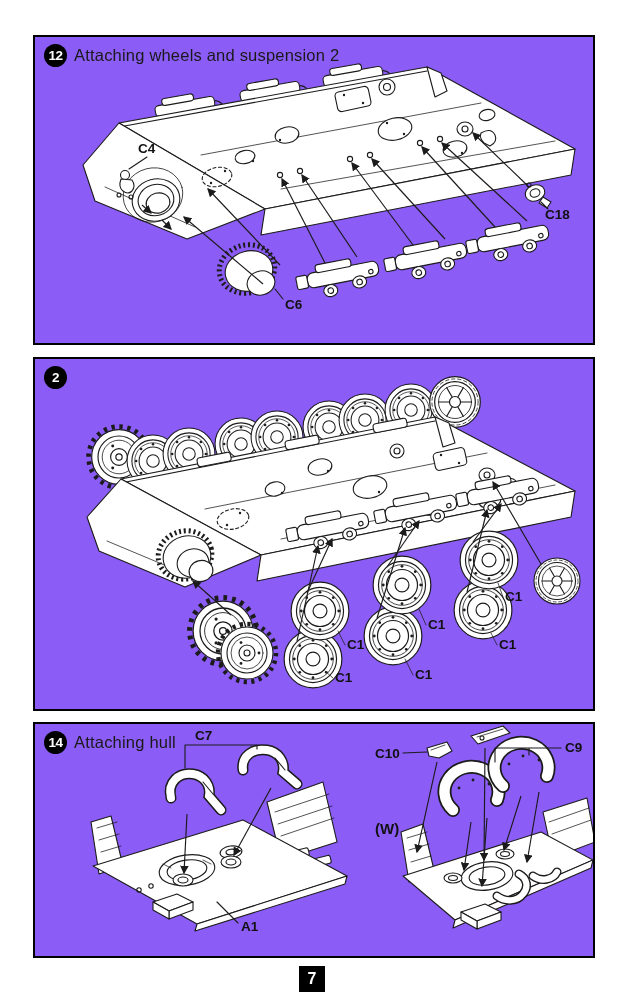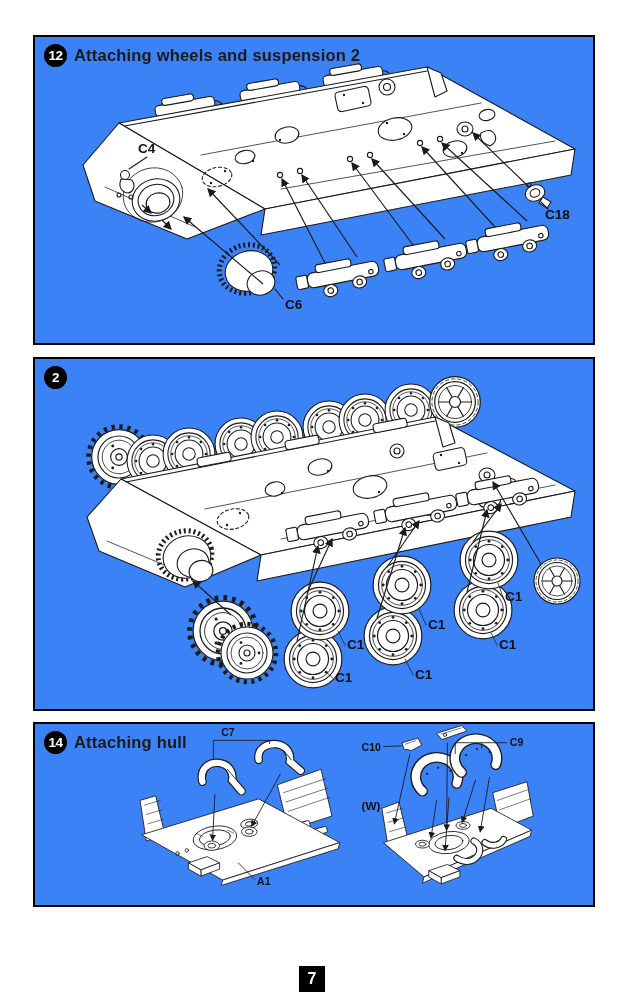--- a/index.html
+++ b/index.html
@@ -1,27 +1,27 @@
 <!DOCTYPE html>
 <html><head>
 <meta charset="utf-8">
 <style>
   html,body{margin:0;padding:0}
   body{width:625px;height:1000px;background:#ffffff;position:relative;
        font-family:"Liberation Sans",sans-serif;overflow:hidden}
   .panel{position:absolute;left:33px;width:562px;border:2px solid #000;
-         background:#3b82f6;box-sizing:border-box}
+         background:#8b5cf6;box-sizing:border-box}
   #panel12{top:35px;height:310px}
   #panel13{top:357px;height:354px}
-  #panel14{top:722px;height:185px}
+  #panel14{top:722px;height:236px}
   .hdr{position:absolute;top:7px;left:9px;display:flex;align-items:center;gap:7px;z-index:3}
   .badge{width:23px;height:23px;border-radius:50%;background:#000;color:#fff;
          font-weight:bold;font-size:13.5px;letter-spacing:-0.5px;
          display:flex;align-items:center;justify-content:center;flex:0 0 23px}
-  .ttl{font-size:16.5px;font-weight:bold;color:#1a1a1a;letter-spacing:0.2px;white-space:nowrap}
+  .ttl{font-size:16.5px;font-weight:normal;color:#1a1a1a;letter-spacing:0.2px;white-space:nowrap}
   svg.diag{position:absolute;left:0;top:0;width:100%;height:100%}
   .pagenum{position:absolute;left:299px;top:966px;width:26px;height:26px;background:#000;
            color:#fff;font-weight:bold;font-size:16px;
            display:flex;align-items:center;justify-content:center}
   
   .ln{fill:none;stroke:#1b1b1b;stroke-width:1.1;stroke-linejoin:round;stroke-linecap:round}
   .thin{stroke-width:0.75}
   .fw{fill:#ffffff;stroke:#1b1b1b;stroke-width:1.1;stroke-linejoin:round}
   .dk{fill:#1b1b1b;stroke:none}
   .dash{stroke-dasharray:3 2.6}

